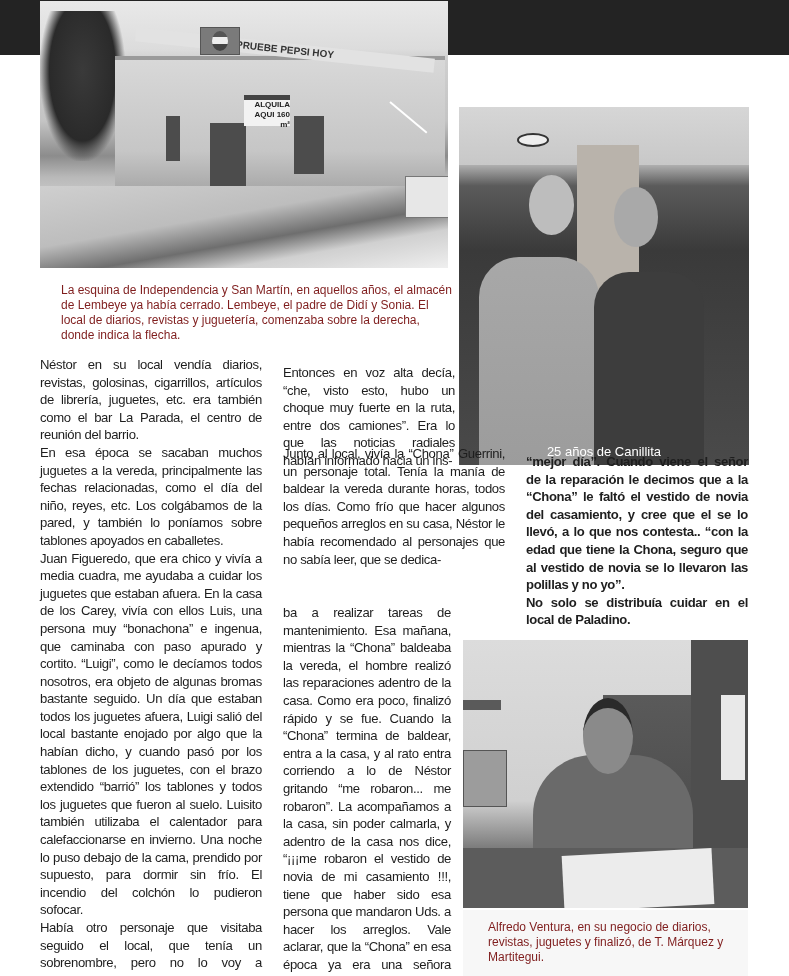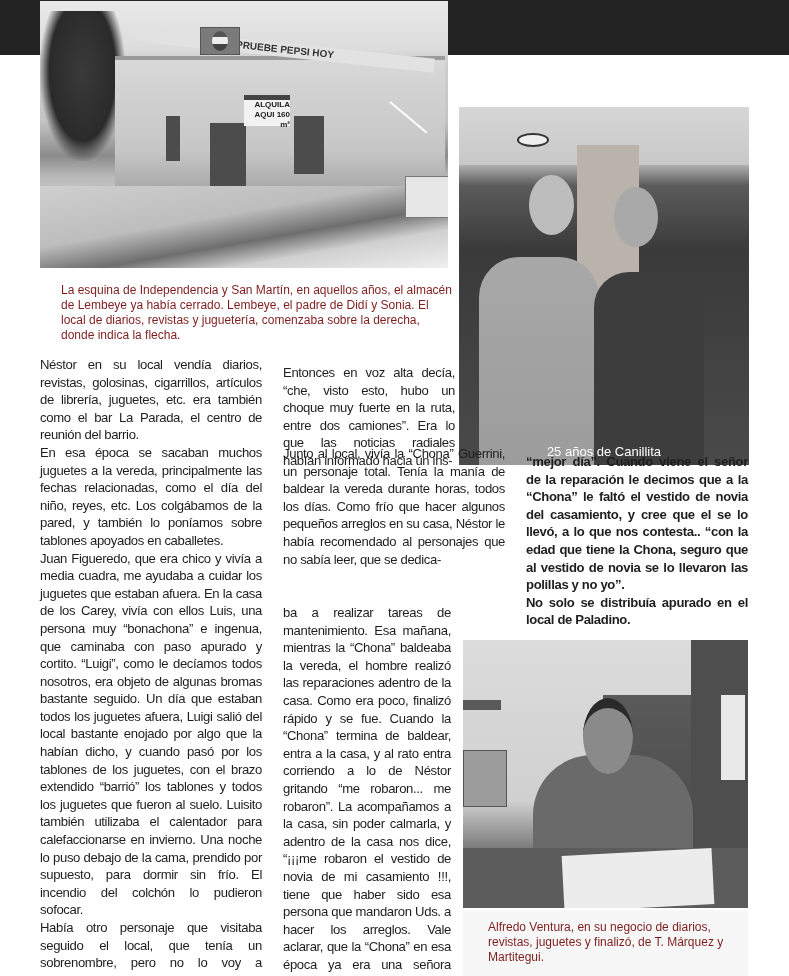--- a/index.html
+++ b/index.html
@@ -155,21 +155,21 @@
 <div class="col col-2b">
   <p>Junto al local, vivía la “Chona” Guerrini, un personaje total. Tenía la manía de baldear la vereda durante horas, todos los días. Como frío que hacer algunos pequeños arreglos en su casa, Néstor le había recomendado al personajes que no sabía leer, que se dedica-</p>
 </div>
 
 <div class="col col-2c">
   <p>ba a realizar tareas de mantenimiento. Esa mañana, mientras la “Chona” baldeaba la vereda, el hombre realizó las reparaciones adentro de la casa. Como era poco, finalizó rápido y se fue. Cuando la “Chona” termina de baldear, entra a la casa, y al rato entra corriendo a lo de Néstor gritando “me robaron... me robaron”. La acompañamos a la casa, sin poder calmarla, y adentro de la casa nos dice, “¡¡¡me robaron el vestido de novia de mi casamiento !!!, tiene que haber sido esa persona que mandaron Uds. a hacer los arreglos. Vale aclarar, que la “Chona” en esa época ya era una señora grande de edad, y no siempre estaba en su</p>
 </div>
 
 <div class="col col-3">
   <p>“mejor día”. Cuando viene el señor de la reparación le decimos que a la “Chona” le faltó el vestido de novia del casamiento, y cree que el se lo llevó, a lo que nos contesta.. “con la edad que tiene la Chona, seguro que al vestido de novia se lo llevaron las polillas y no yo”.</p>
-  <p>No solo se distribuía apurado en el local de Paladino.</p>
+  <p>No solo se distribuía cuidar en el local de Paladino.</p>
 </div>
 
 <div class="photo photo-ventura">
   <div class="cabinet"></div>
   <div class="wall-right"></div>
   <div class="poster"></div>
   <div class="shelf"></div>
   <div class="shelf2"></div>
   <div class="body"></div>
   <div class="head"></div>

